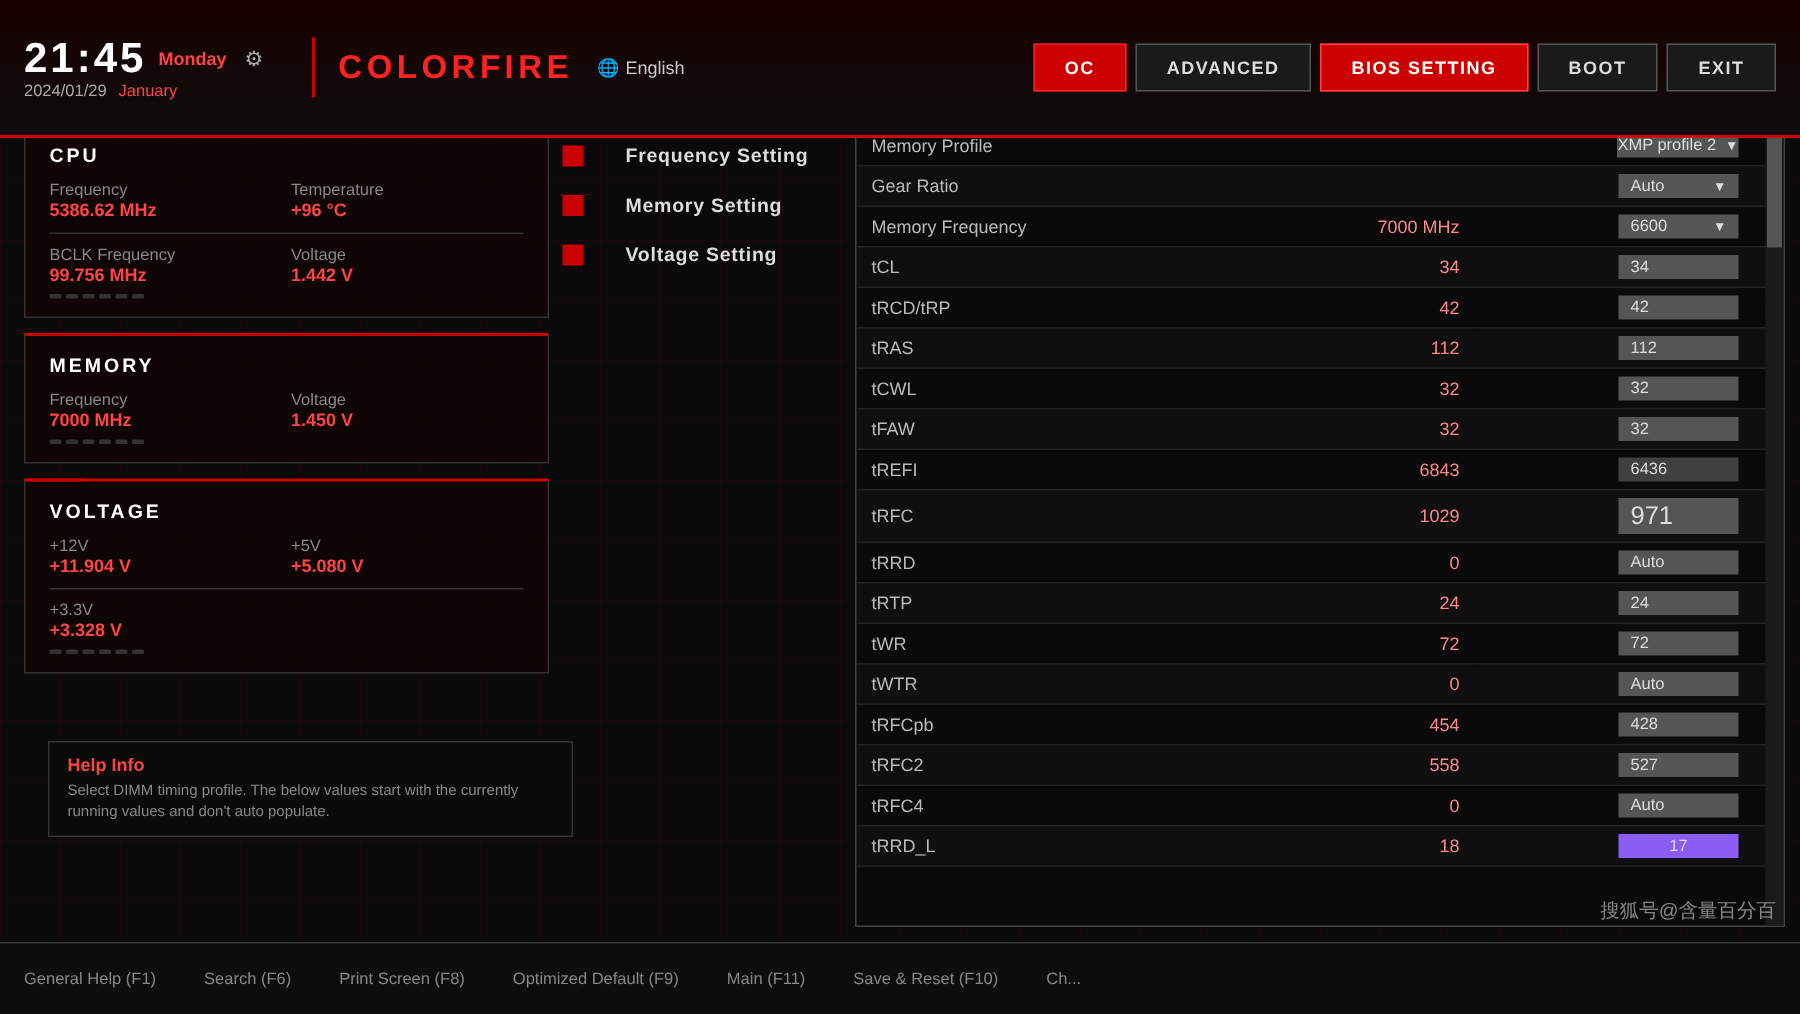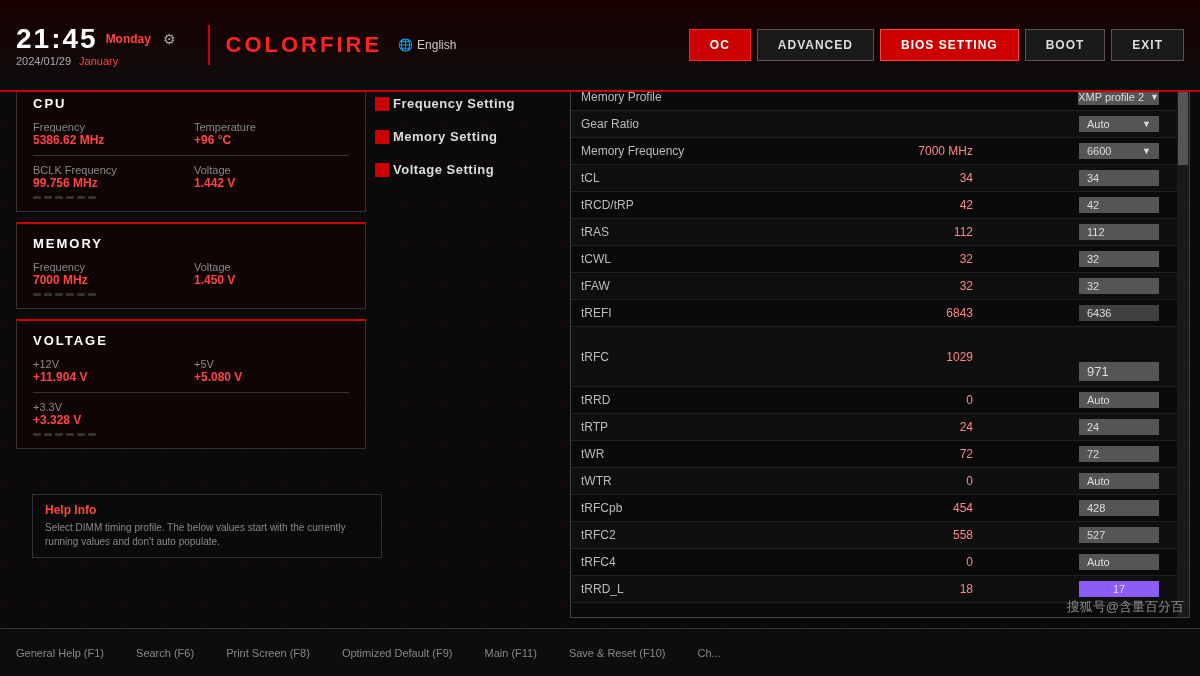--- a/index.html
+++ b/index.html
@@ -218,21 +218,21 @@
       left: 375px;
       width: 185px;
       display: flex;
       flex-direction: column;
       gap: 6px;
     }
 
     .cat-item {
       display: flex;
       align-items: center;
-      gap: 4px;
+      gap: 28px;
       padding: 6px 0;
       cursor: pointer;
     }
     .cat-square {
       width: 14px;
       height: 14px;
       background: #cc0000;
       flex-shrink: 0;
     }
     .cat-label {
@@ -560,21 +560,21 @@
         <tr>
           <td style="font-size: 12px; color: rgb(187, 187, 187);">tREFI</td>
           <td class="value-cell" style="color: rgb(255, 136, 136);">6843</td>
           <td class="input-cell"><div style="background: #404040; color: rgb(221, 221, 221); font-size: 11px; padding: 2px 8px; display: inline-flex; align-items: center; min-width: 80px; justify-content: space-between; cursor: pointer;">
               <span>6436</span>
             </div></td>
         </tr>
         <tr style="background: rgba(255, 255, 255, 0.024);">
           <td style="font-size: 12px; color: rgb(187, 187, 187);">tRFC</td>
           <td class="value-cell" style="color: rgb(255, 136, 136);">1029</td>
-          <td class="input-cell"><div style="background: rgb(85, 85, 85); color: rgb(221, 221, 221); font-size: 13px; padding: 2px 8px; display: inline-flex; align-items: center; min-width: 80px; justify-content: space-between; cursor: pointer; margin-top: 30px;">
+          <td class="input-cell"><div style="background: rgb(85, 85, 85); color: rgb(221, 221, 221); font-size: 17px; padding: 2px 8px; display: inline-flex; align-items: center; min-width: 80px; justify-content: space-between; cursor: pointer;">
               <span>971</span>
             </div></td>
         </tr>
         <tr>
           <td style="font-size: 12px; color: rgb(187, 187, 187);">tRRD</td>
           <td class="value-cell" style="color: rgb(255, 136, 136);">0</td>
           <td class="input-cell"><div style="background: rgb(85, 85, 85); color: rgb(221, 221, 221); font-size: 11px; padding: 2px 8px; display: inline-flex; align-items: center; min-width: 80px; justify-content: space-between; cursor: pointer;">
               <span>Auto</span>
             </div></td>
         </tr>

